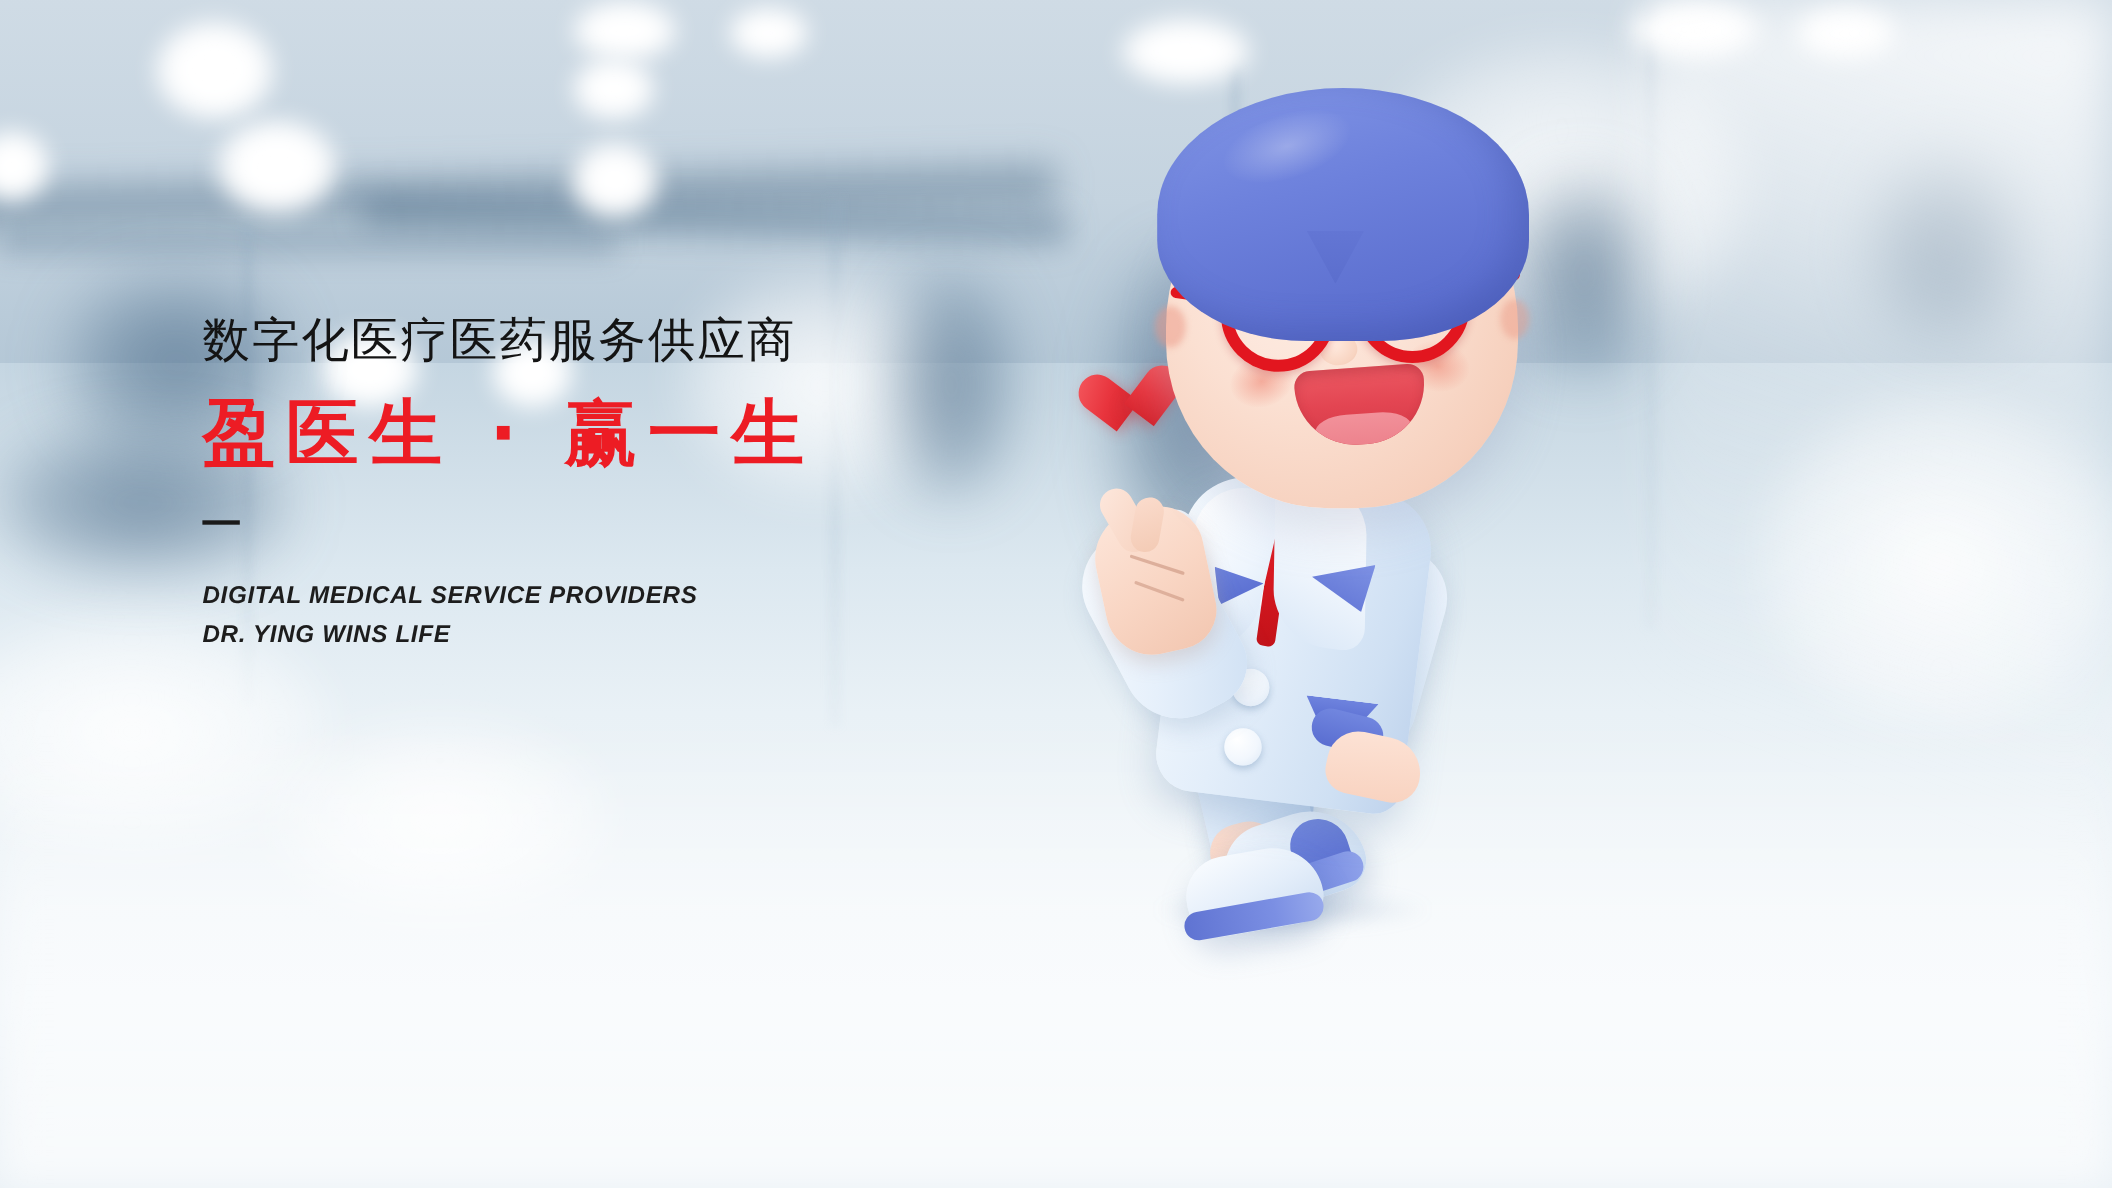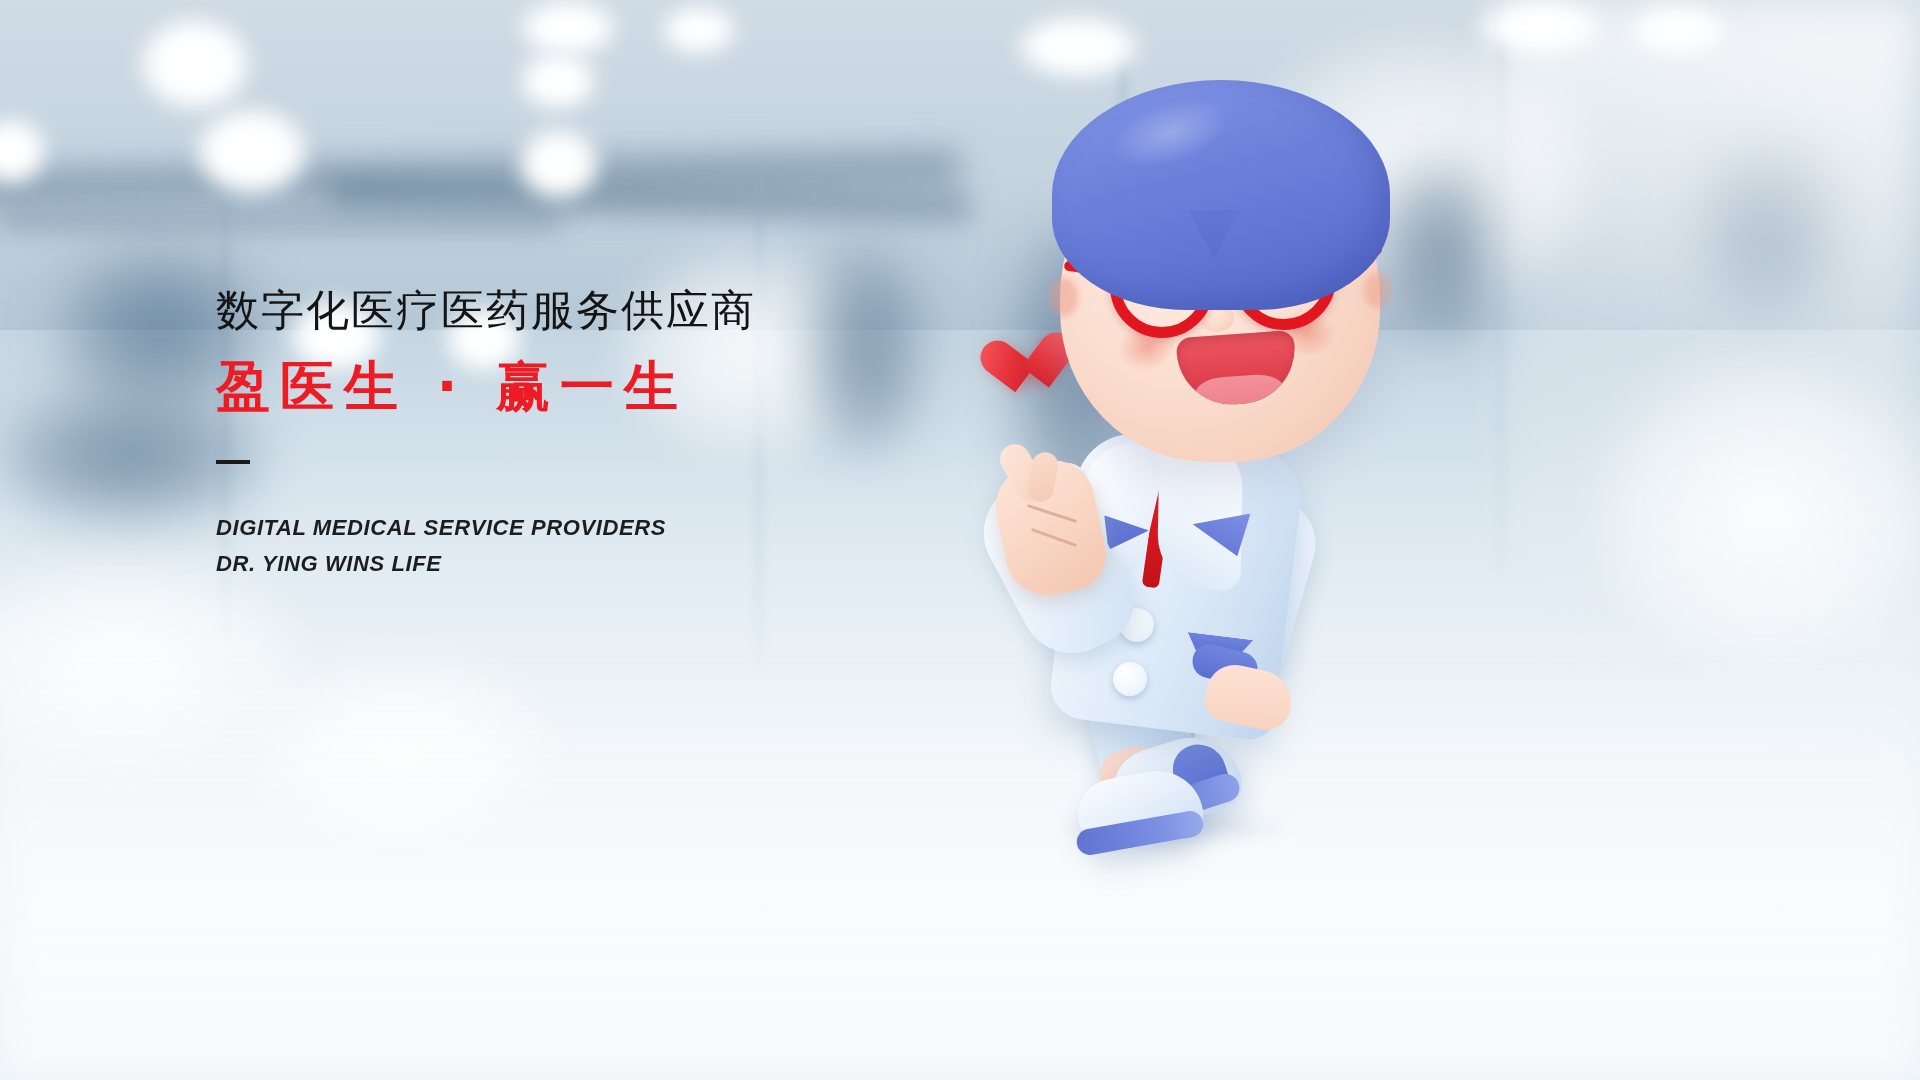--- a/index.html
+++ b/index.html
@@ -89,35 +89,35 @@
   }
   .right-window {
     position:absolute; right:0; top:0; width:420px; height:760px;
     background:linear-gradient(200deg,rgba(255,255,255,.85) 0%,rgba(255,255,255,.3) 45%,rgba(255,255,255,0) 85%);
     filter:blur(24px);
   }
 
   
   .text-block {
     position:absolute;
-    left:216px; top:286px;
+    left:184px; top:286px;
     width:760px;
   }
   .subtitle-cn {
     font-family:"DejaVu Sans","Liberation Sans",sans-serif;
     font-size:43px;
     line-height:1.15;
     letter-spacing:2px;
     color:#141414;
     white-space:nowrap;
   }
   .headline-cn {
     margin-top:22px;
     font-family:"DejaVu Sans","Liberation Sans",sans-serif;
-    font-size:54px;
+    font-size:66px;
     font-weight:700;
     line-height:1.12;
     letter-spacing:10px;
     color:#ed1c24;
     white-space:nowrap;
   }
   .divider-dash {
     margin-top:42px;
     width:34px; height:4px;
     background:#1a1a1a;

